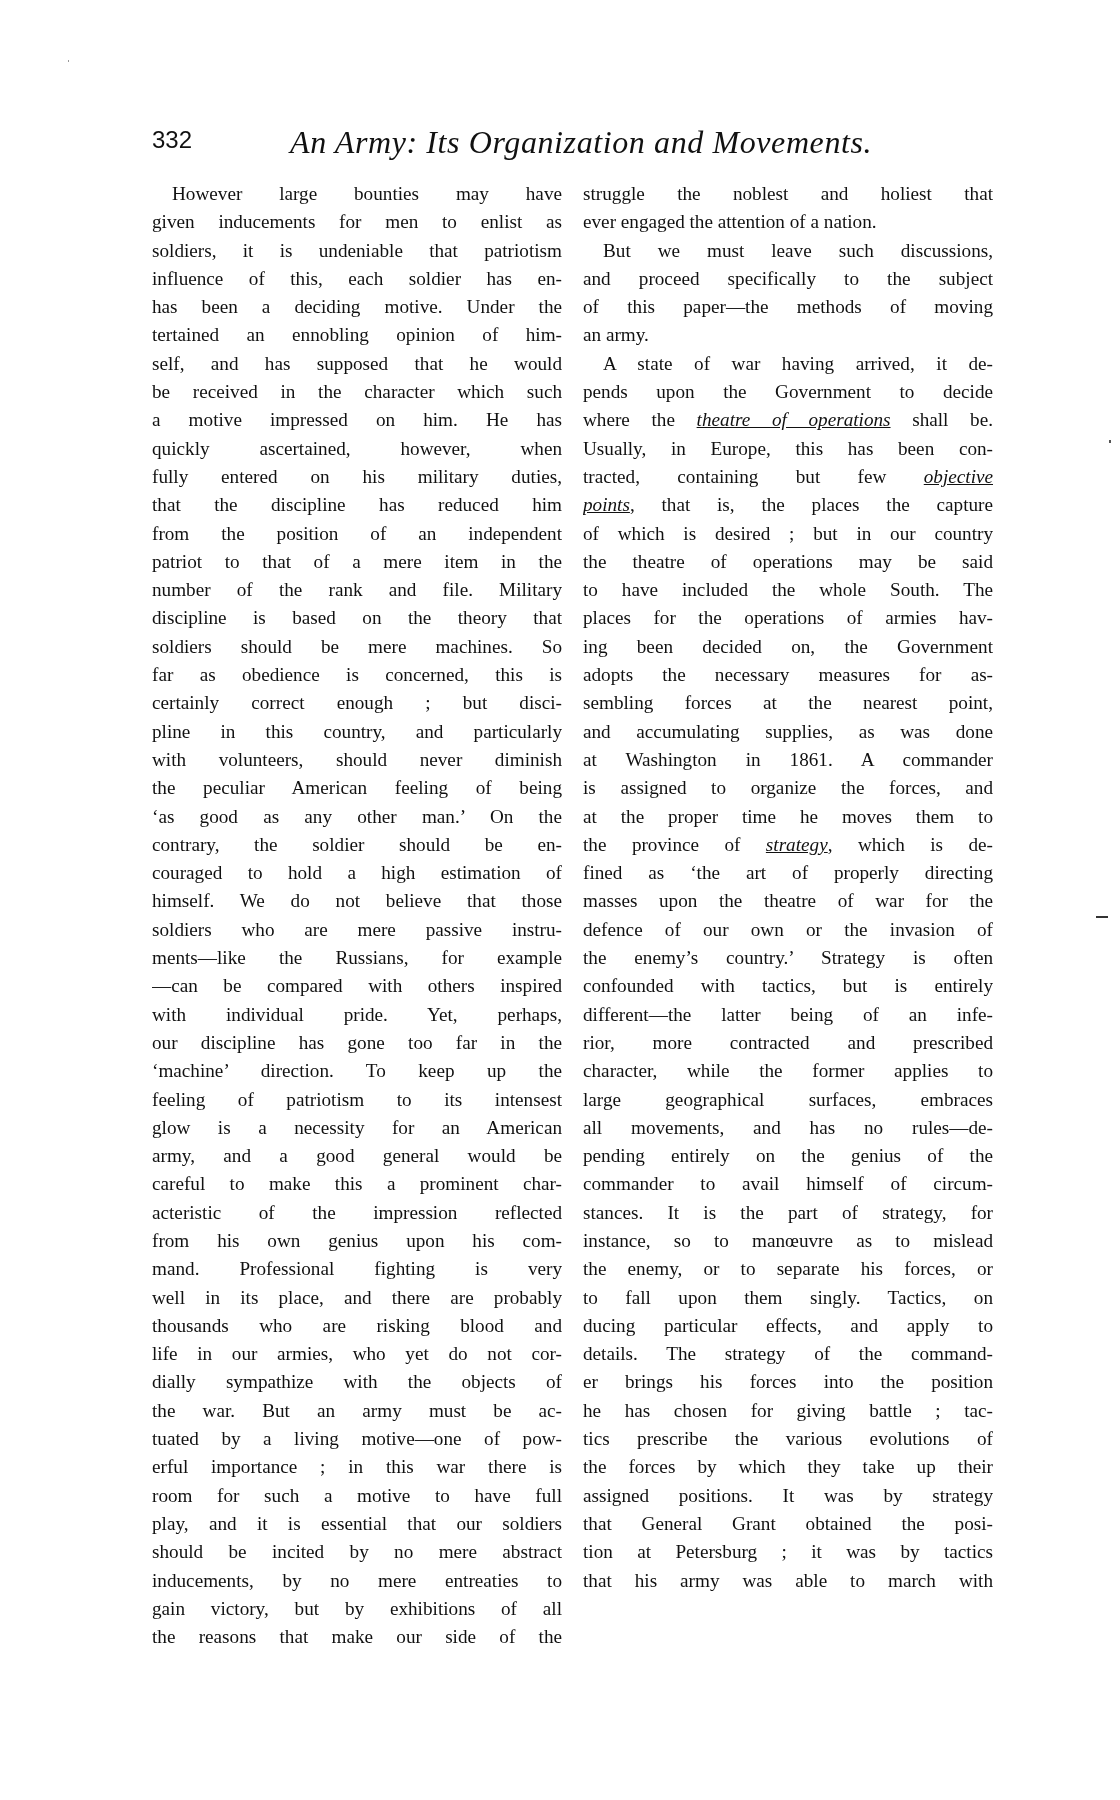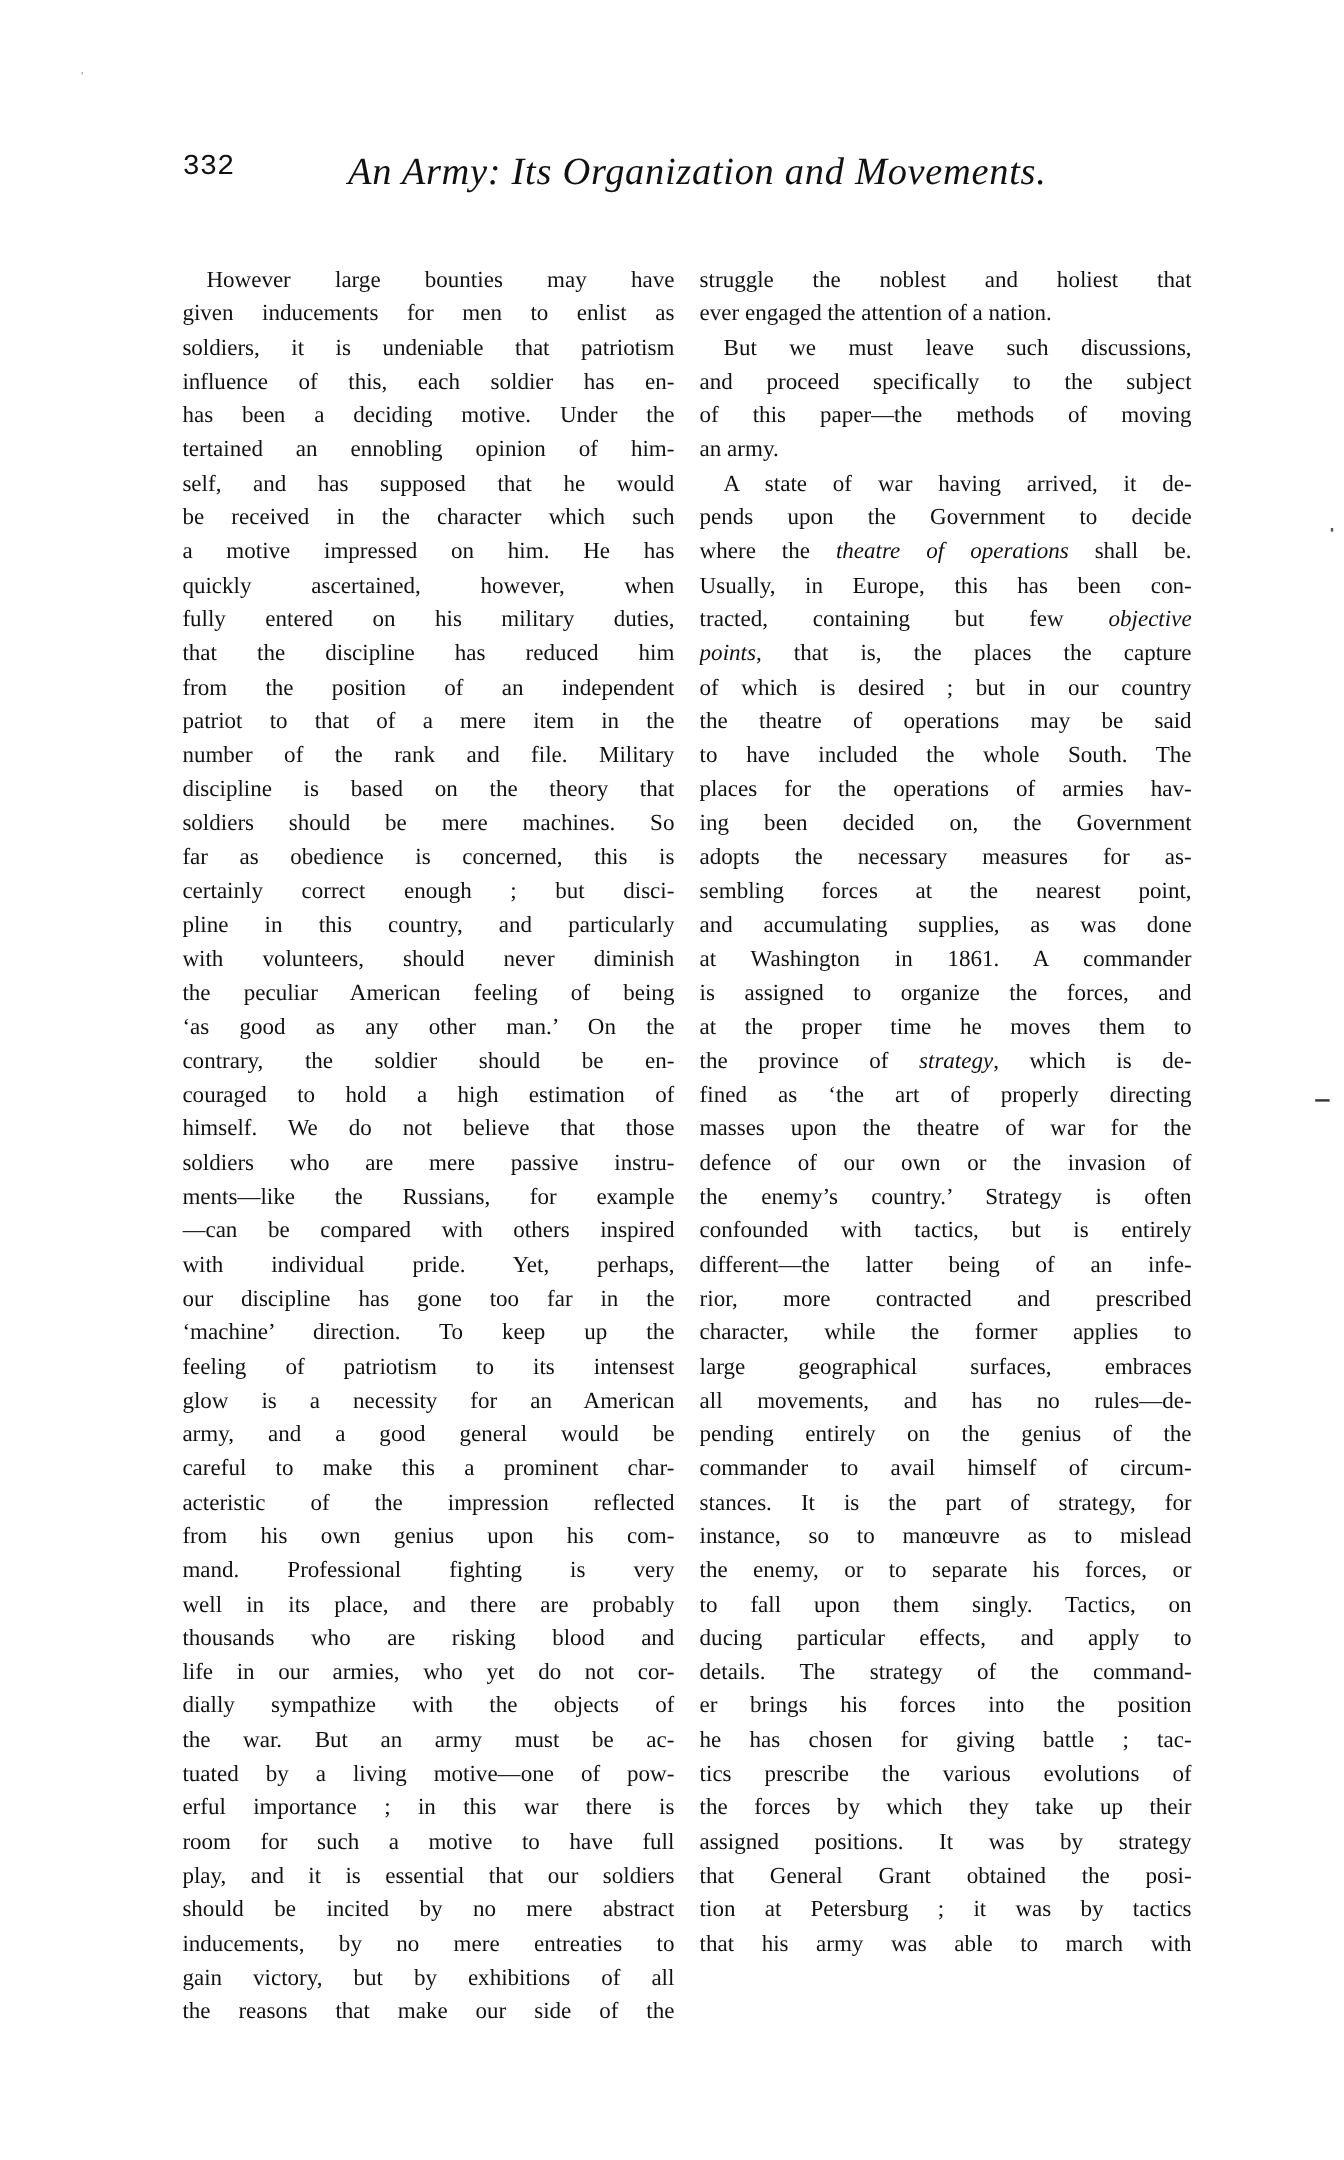--- a/index.html
+++ b/index.html
@@ -1,32 +1,32 @@
 <!DOCTYPE html>
 <html><head>
 <meta charset="utf-8">
 <style>
   html, body { margin: 0; padding: 0; background: #ffffff; }
   body { width: 1120px; height: 1800px; position: relative; overflow: hidden;
          font-family: "DejaVu Serif", "Liberation Serif", serif; color: #111; }
   .page { position: absolute; left: 0; top: 0; width: 1120px; height: 1800px; }
   .running-head { position: absolute; top: 126px; left: 152px; width: 845px; height: 34px; }
   .page-number { position: absolute; left: 0; top: 0; font-size: 24px; letter-spacing: 0px;
-                 font-family: Liberation Mono, monospace; }
+                 font-family: Liberation Sans, sans-serif; }
   .running-title { position: absolute; left: 138px; top: -2px; font-size: 32px; font-style: italic;
                    font-family: "Liberation Serif", serif; letter-spacing: 0.6px; white-space: nowrap; }
-  .column { position: absolute; top: 180px; width: 410px; margin-top: 40px; }
+  .column { position: absolute; top: 180px; width: 410px; }
   .col-left { left: 152px; }
   .col-right { left: 583px; }
   .line { height: 28.3px; line-height: 28.3px; font-size: 19.2px; white-space: nowrap;
           text-align: justify; text-align-last: justify; font-family: "Liberation Serif", serif;
           overflow: hidden; }
   .line.indent { padding-left: 20px; }
   .line.last { text-align-last: left; }
-  .line i { font-style: italic; }
+  .line i { font-style: italic; text-decoration: underline; }
   .stray-dot { position: absolute; left: 1109px; top: 440px; width: 2px; height: 3px; background: #555; }
   .stray-dash { position: absolute; left: 1096px; top: 916px; width: 12px; height: 2px; background: #333; }
   .corner-mark { position: absolute; left: 68px; top: 60px; width: 1px; height: 2px; background: #999; }
 </style>
 </head>
 <body>
 
 <div class="page">
   <div class="corner-mark"></div>
 

